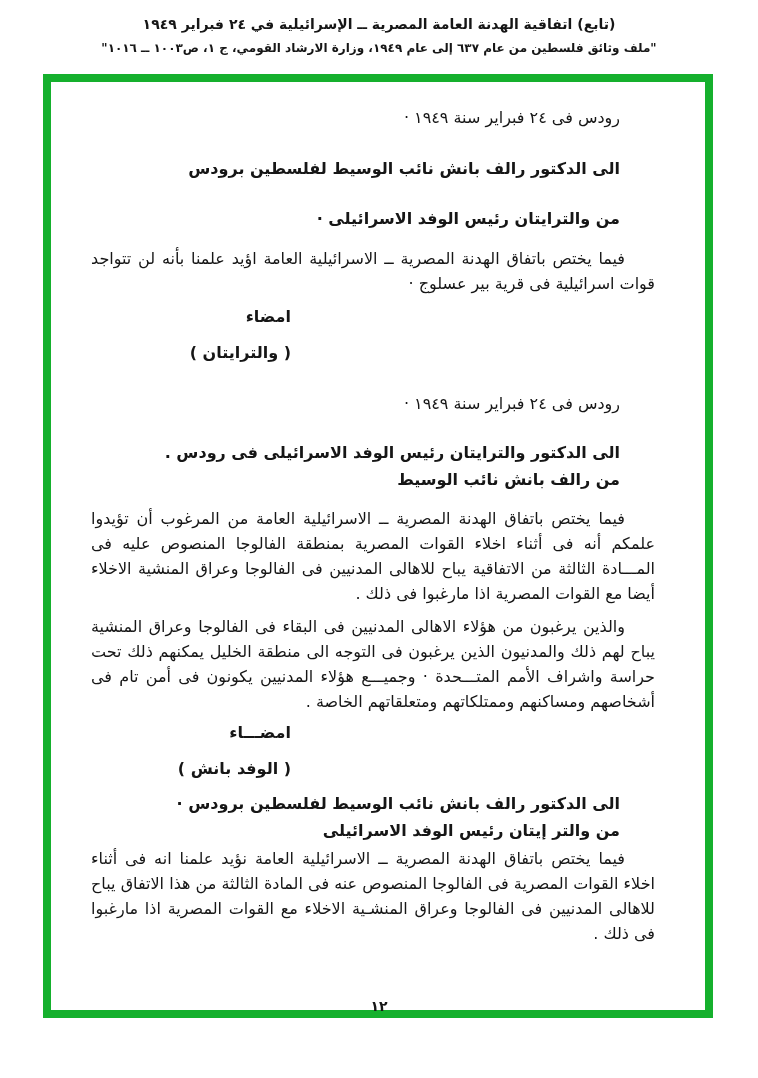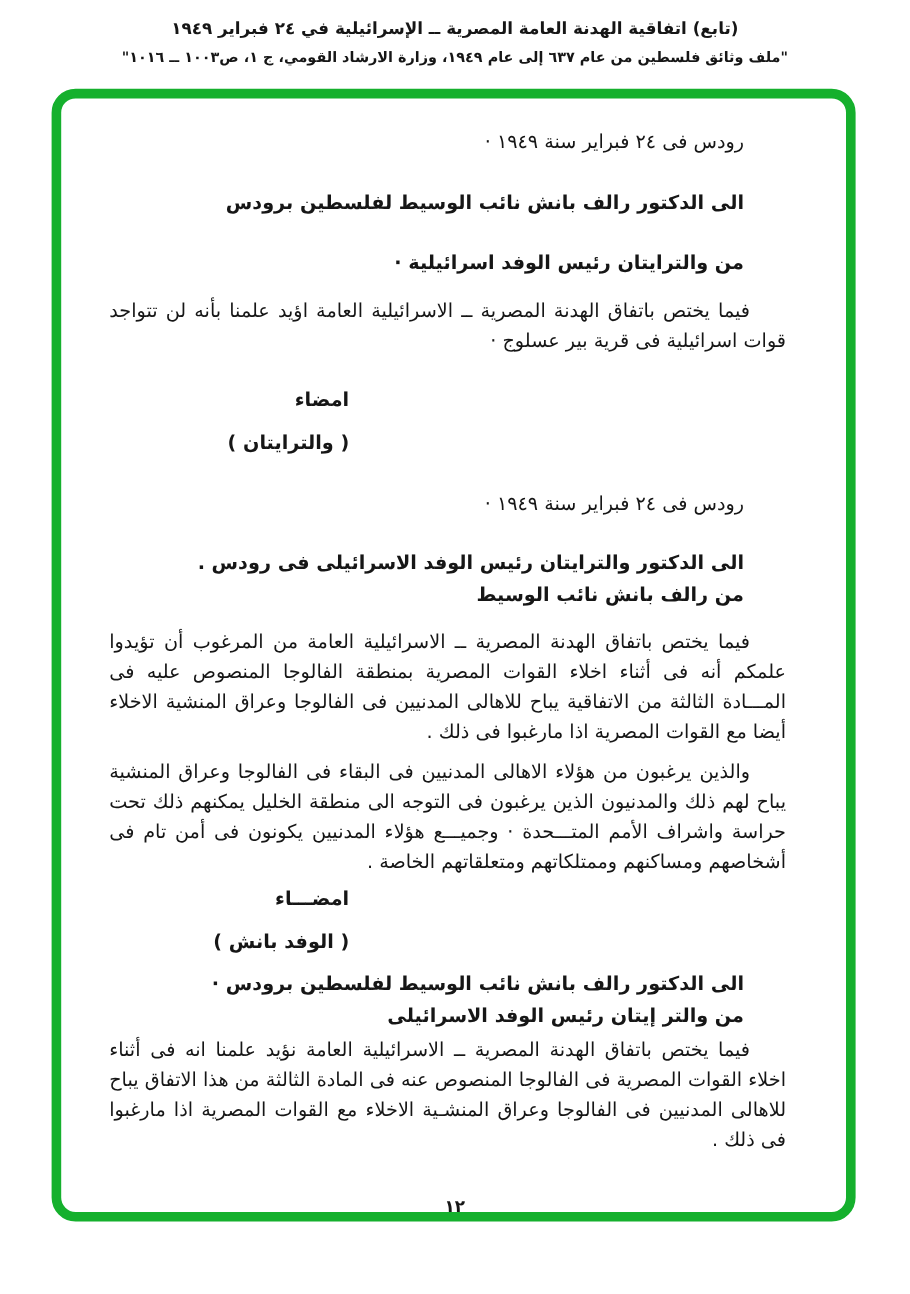--- a/index.html
+++ b/index.html
@@ -34,21 +34,21 @@
 
   
   .doc-frame {
     position: absolute;
     left: 43px;
     top: 74px;
     width: 670px;
     height: 944px;
     box-sizing: border-box;
     border: 8px solid #15b02d;
-    border-radius: 20px;
+    border-radius: 0;
     padding: 24px 50px 0 40px;
     direction: rtl;
     background: #ffffff;
   }
 
   
   .hline {
     margin: 0;
     font-size: 16px;
     line-height: 24px;
@@ -79,21 +79,21 @@
     line-height: 22px;
     font-weight: bold;
     white-space: nowrap;
   }
   .sig .sig-name { margin-top: 14px; }
 
   
   .letter-1 .date { margin-bottom: 27px; }
   .letter-1 .to   { margin-bottom: 26px; }
   .letter-1 .from { margin-bottom: 15px; }
-  .letter-1 .para { margin-bottom: 26px; }
+  .letter-1 .para { margin-bottom: 10px; }
   .letter-1       { margin-bottom: 28px; }
 
   .letter-2 .date { margin-bottom: 25px; }
   .letter-2 .to   { margin-bottom: 3px; }
   .letter-2 .from { margin-bottom: 14px; }
   .letter-2 .para { margin-bottom: 8px; }
   .letter-2       { margin-bottom: 12px; }
 
   .letter-3 .date { margin-bottom: 23px; }
   .letter-3 .to   { margin-bottom: 3px; }
@@ -117,21 +117,21 @@
 <header class="page-header">
   <div class="page-title">(تابع) اتفاقية الهدنة العامة المصرية ــ الإسرائيلية في ٢٤ فبراير ١٩٤٩</div>
   <div class="page-citation">"ملف وثائق فلسطين من عام ٦٣٧ إلى عام ١٩٤٩، وزارة الارشاد القومي، ج ١، ص١٠٠٣ ــ ١٠١٦"</div>
 </header>
 
 <main class="doc-frame">
 
   <section class="letter letter-1">
     <p class="hline date">رودس فى ٢٤ فبراير سنة ١٩٤٩ ·</p>
     <p class="hline to">الى الدكتور رالف بانش نائب الوسيط لفلسطين برودس</p>
-    <p class="hline from">من والترايتان رئيس الوفد اسرائيلية ·</p>
+    <p class="hline from">من والترايتان رئيس الوفد الاسرائيلى ·</p>
     <p class="para">فيما يختص باتفاق الهدنة المصرية ــ الاسرائيلية العامة اؤيد علمنا بأنه لن تتواجد قوات اسرائيلية فى قرية بير عسلوج ·</p>
     <div class="sig">
       <p class="sig-label">امضاء</p>
       <p class="sig-name">( والترايتان )</p>
     </div>
   </section>
 
   <section class="letter letter-2">
     <p class="hline date">رودس فى ٢٤ فبراير سنة ١٩٤٩ ·</p>
     <p class="hline to">الى الدكتور والترايتان رئيس الوفد الاسرائيلى فى رودس .</p>

